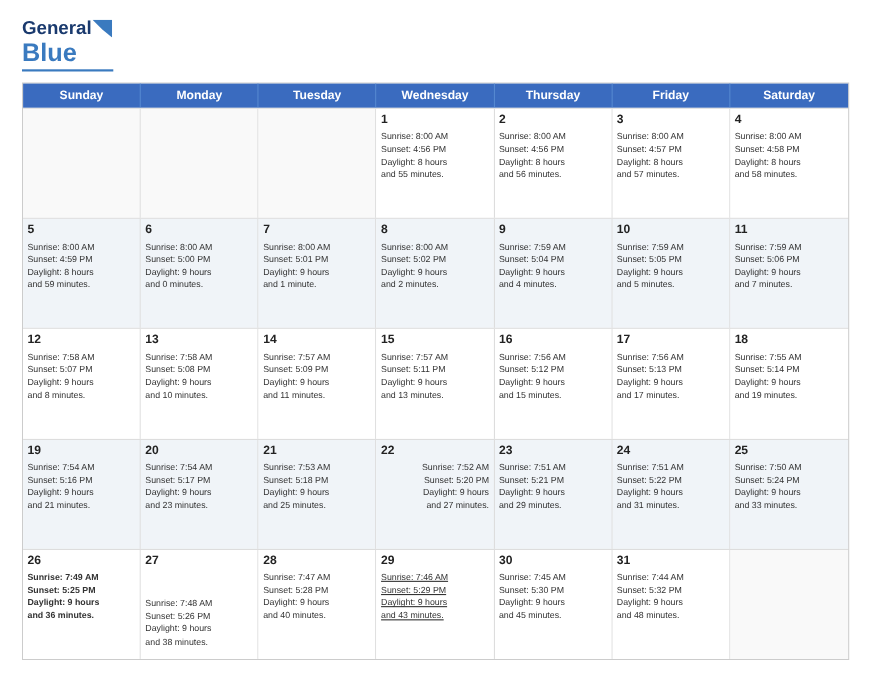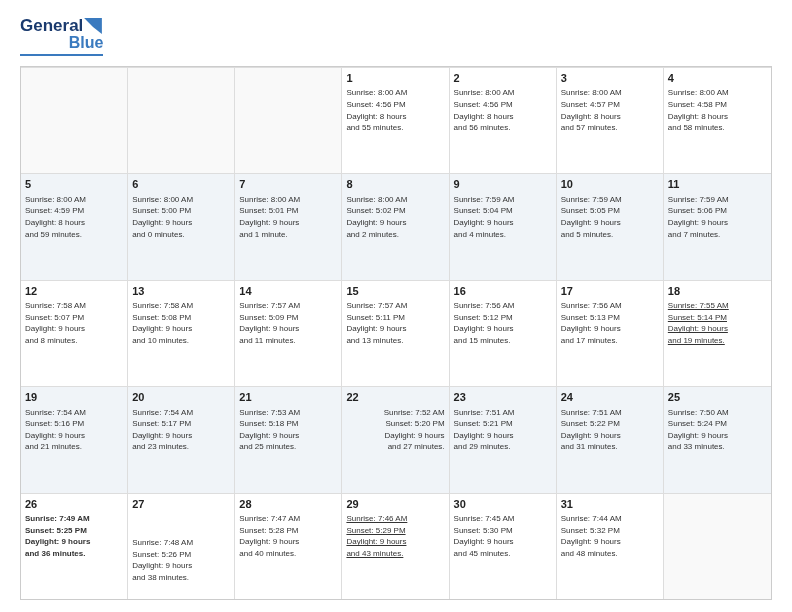--- a/index.html
+++ b/index.html
@@ -19,21 +19,21 @@
     }
     .header {
       display: flex;
       justify-content: space-between;
       align-items: flex-start;
       margin-bottom: 10px;
     }
     .logo {
       display: flex;
       flex-direction: column;
-      align-items: flex-end;
+      align-items: flex-start;
     }
     .title-block {
       text-align: right;
     }
     .month-year {
       font-size: 30px;
       font-weight: bold;
       color: #1a1a2e;
       line-height: 1.1;
     }
@@ -102,30 +102,39 @@
 
 <div class="page">
   <div class="header">
     <div class="logo">
         <div style="display: flex; align-items: center; font-weight: bold; font-size: 16px;">
           <span style="color: rgb(26, 58, 110); font-weight: bold; font-size: 17px;">General</span>
           <svg viewBox="0 0 20 18" width="18" height="16" style="margin-left: 1px; margin-right: 1px;">
             <polygon points="0,0 20,0 20,18 10,10" fill="#3a7abf"></polygon>
           </svg>
         </div>
-        <div style="color: rgb(58, 122, 191); font-weight: bold; font-size: 16px; margin-top: -2px;">Blue</div>
+        <div style="color: rgb(58, 122, 191); font-weight: bold; font-size: 23px; margin-top: -2px;">Blue</div>
         <div style="width: 100%; height: 2px; background: rgb(58, 122, 191); margin-top: 2px;"></div>
       </div>
     <div class="title-block">
       <div class="month-year"></div>
       <div class="location"></div>
     </div>
   </div>
 
   <div class="calendar">
+    <div class="cal-header-row">
+    <div class="cal-header-cell">Sunday</div>
+        <div class="cal-header-cell">Monday</div>
+        <div class="cal-header-cell">Tuesday</div>
+        <div class="cal-header-cell">Wednesday</div>
+        <div class="cal-header-cell">Thursday</div>
+        <div class="cal-header-cell">Friday</div>
+        <div class="cal-header-cell">Saturday</div>
+      </div>
     <div class="cal-body">
     <div class="cal-row">
           <div class="cal-cell empty"></div>
           <div class="cal-cell empty"></div>
           <div class="cal-cell empty"></div>
           <div class="cal-cell">
             <span class="day-num">1</span>
             <div class="cell-text" style="white-space: pre-line;">Sunrise: 8:00 AM
 Sunset: 4:56 PM
 Daylight: 8 hours
@@ -242,21 +251,21 @@
           </div>
           <div class="cal-cell">
             <span class="day-num">17</span>
             <div class="cell-text" style="white-space: pre-line;">Sunrise: 7:56 AM
 Sunset: 5:13 PM
 Daylight: 9 hours
 and 17 minutes.</div>
           </div>
           <div class="cal-cell">
             <span class="day-num">18</span>
-            <div class="cell-text" style="white-space: pre-line; text-decoration: underline;">Sunrise: 7:55 AM
+            <div class="cell-text" style="white-space: pre-line;">Sunrise: 7:55 AM
 Sunset: 5:14 PM
 Daylight: 9 hours
 and 19 minutes.</div>
           </div>
         </div>
         <div class="cal-row">
           <div class="cal-cell alt-row">
             <span class="day-num">19</span>
             <div class="cell-text" style="white-space: pre-line;">Sunrise: 7:54 AM
 Sunset: 5:16 PM

